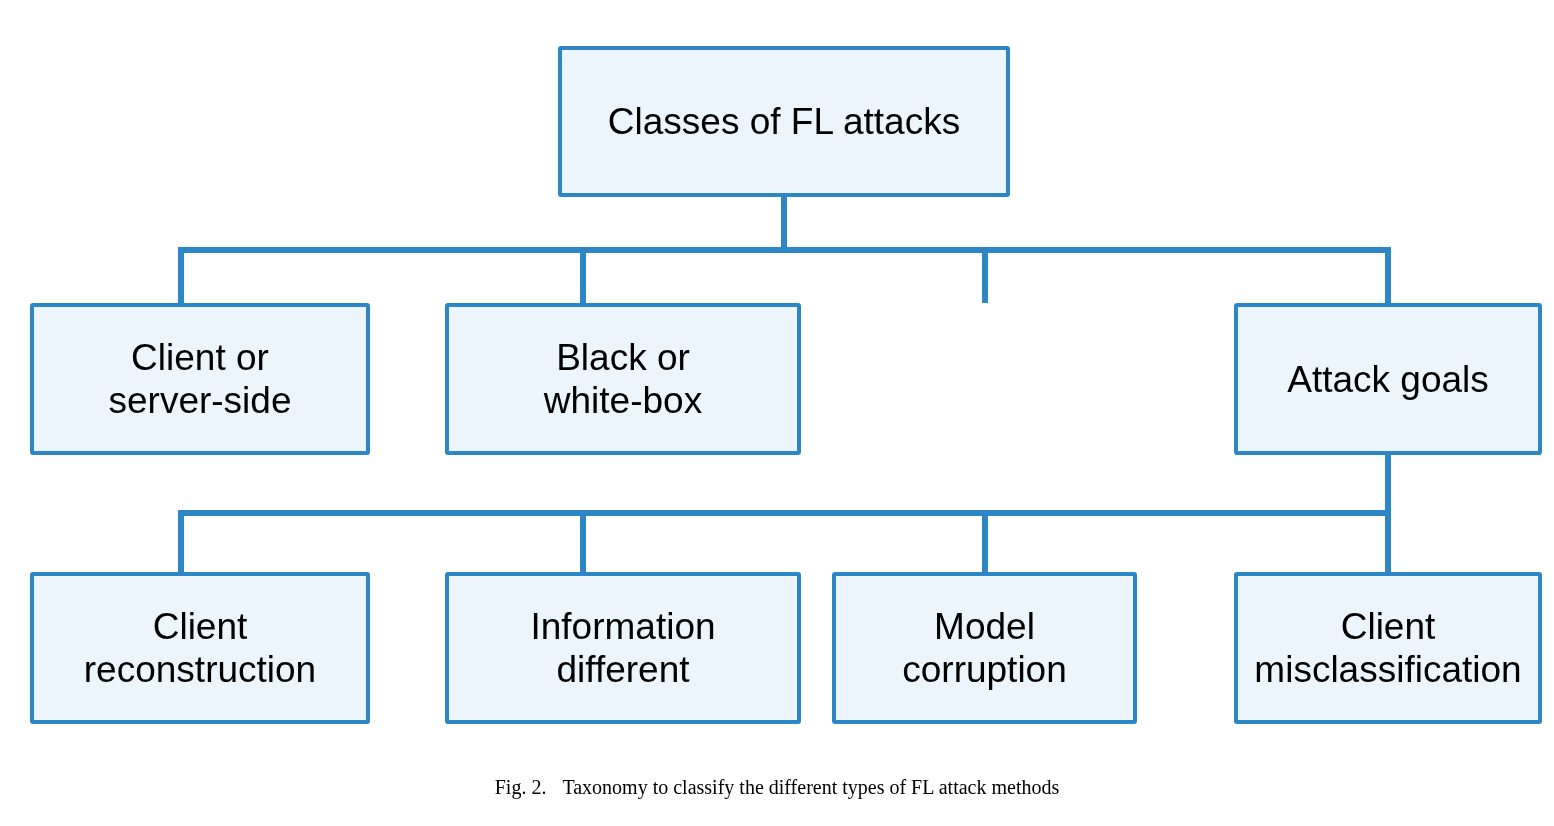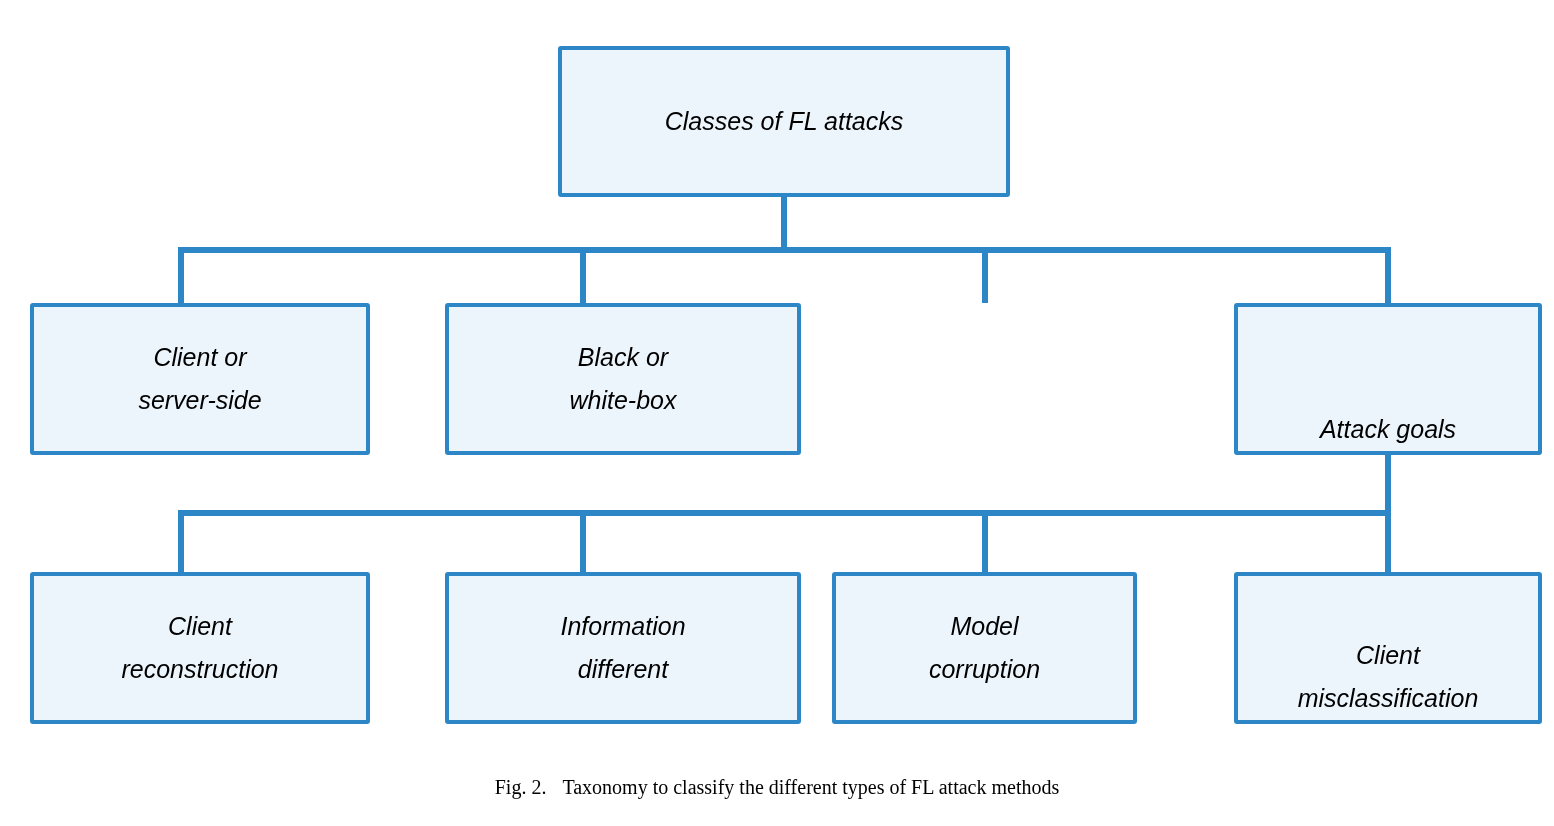--- a/index.html
+++ b/index.html
@@ -25,32 +25,31 @@
     background: var(--node-fill, #edf5fc);
     border: 4px solid var(--node-border, #2d86c5);
     border-radius: 3px;
     display: flex;
     align-items: center;
     justify-content: center;
     text-align: center;
   }
   .node span {
     white-space: pre-line;
-    font-size: 25px;
+    font-size: 37px;
     line-height: 43px;
     color: var(--text-color, #000000);
-    font-style: italic;
   }
   .node.root   { left: 558px;  top: 46px;  width: 452px; height: 151px; }
   .node.r2     { top: 303px; height: 152px; }
   .node.r3     { top: 572px; height: 152px; }
   .node.c1     { left: 30px;   width: 340px; }
   .node.c2     { left: 445px;  width: 356px; }
   .node.c3     { left: 832px;  width: 305px; }
-  .node.c4     { left: 1234px; width: 308px; align-items: flex-end; }
+  .node.c4     { left: 1234px; width: 308px; }
   .caption {
     position: absolute;
     left: 0;
     top: 776px;
     width: 100%;
     text-align: center;
     font-family: "Liberation Serif", serif;
     font-size: 20px;
     color: var(--text-color, #000000);
   }

